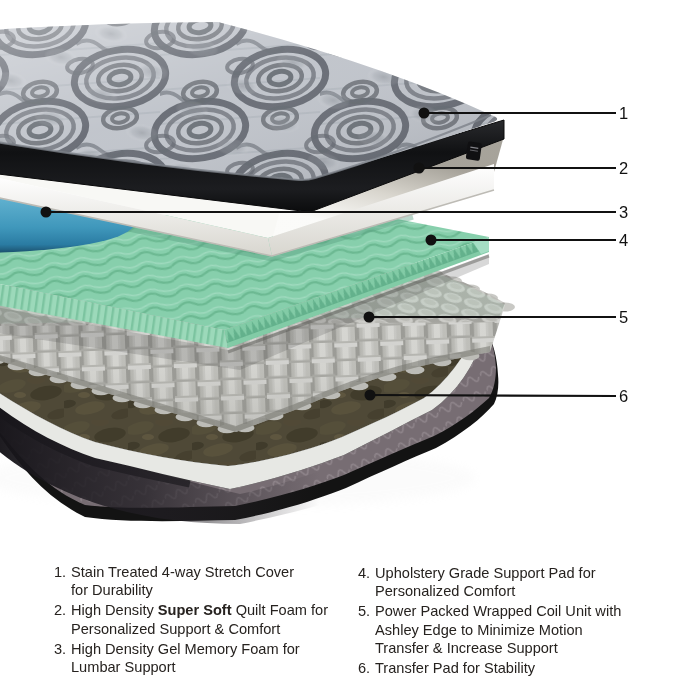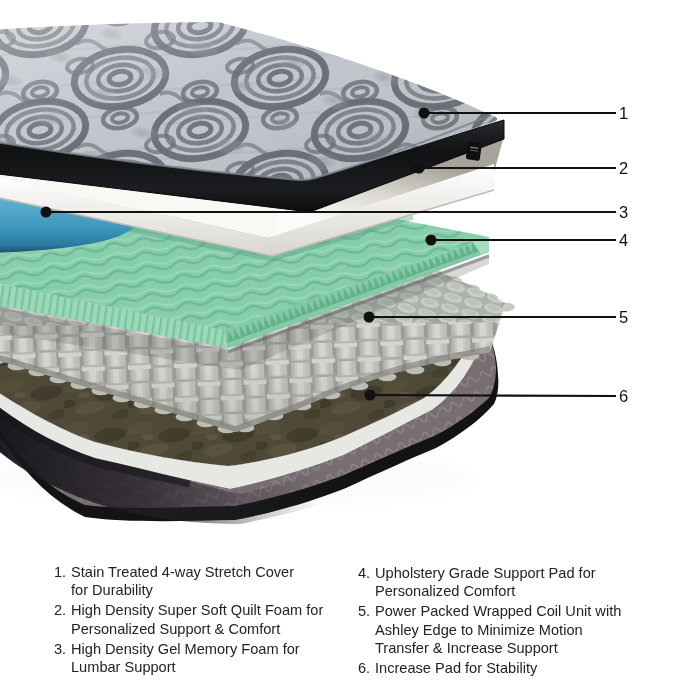--- a/index.html
+++ b/index.html
@@ -3,21 +3,21 @@
 <meta charset="utf-8">
 <style>
 html,body{margin:0;padding:0;background:#ffffff;}
 #stage{position:relative;width:700px;height:700px;overflow:hidden;background:#ffffff;
   font-family:"Liberation Sans",sans-serif;}
 #art{position:absolute;left:0;top:0;}
 .legend{position:absolute;color:#26221f;font-size:14.6px;line-height:18.4px;}
 .legend .it{display:flex;margin-bottom:1.5px;}
 .legend .n{width:17px;flex:0 0 17px;}
 .legend .t{flex:1;white-space:nowrap;}
-b{font-weight:normal;}
+b{font-weight:bold;}
 </style>
 </head>
 <body>
 <div id="stage">
 <svg id="art" width="700" height="700" viewBox="0 0 700 700">
 <defs>
 
   <pattern id="quiltp" width="160" height="104" patternUnits="userSpaceOnUse">
     <rect width="160" height="104" fill="#bfc3ca"></rect>
     <g stroke="#aab0b8" stroke-width="2" opacity="0.55">
@@ -387,16 +387,16 @@
   <div class="it">
         <div class="n">4.</div>
         <div class="t">Upholstery Grade Support Pad for<br>Personalized Comfort</div>
       </div>
   <div class="it">
         <div class="n">5.</div>
         <div class="t">Power Packed Wrapped Coil Unit with<br>Ashley Edge to Minimize Motion<br>Transfer &amp; Increase Support</div>
       </div>
   <div class="it">
         <div class="n">6.</div>
-        <div class="t">Increase Pad for Stability</div>
+        <div class="t">Transfer Pad for Stability</div>
       </div>
 </div>
 </div>
 
 </body></html>

